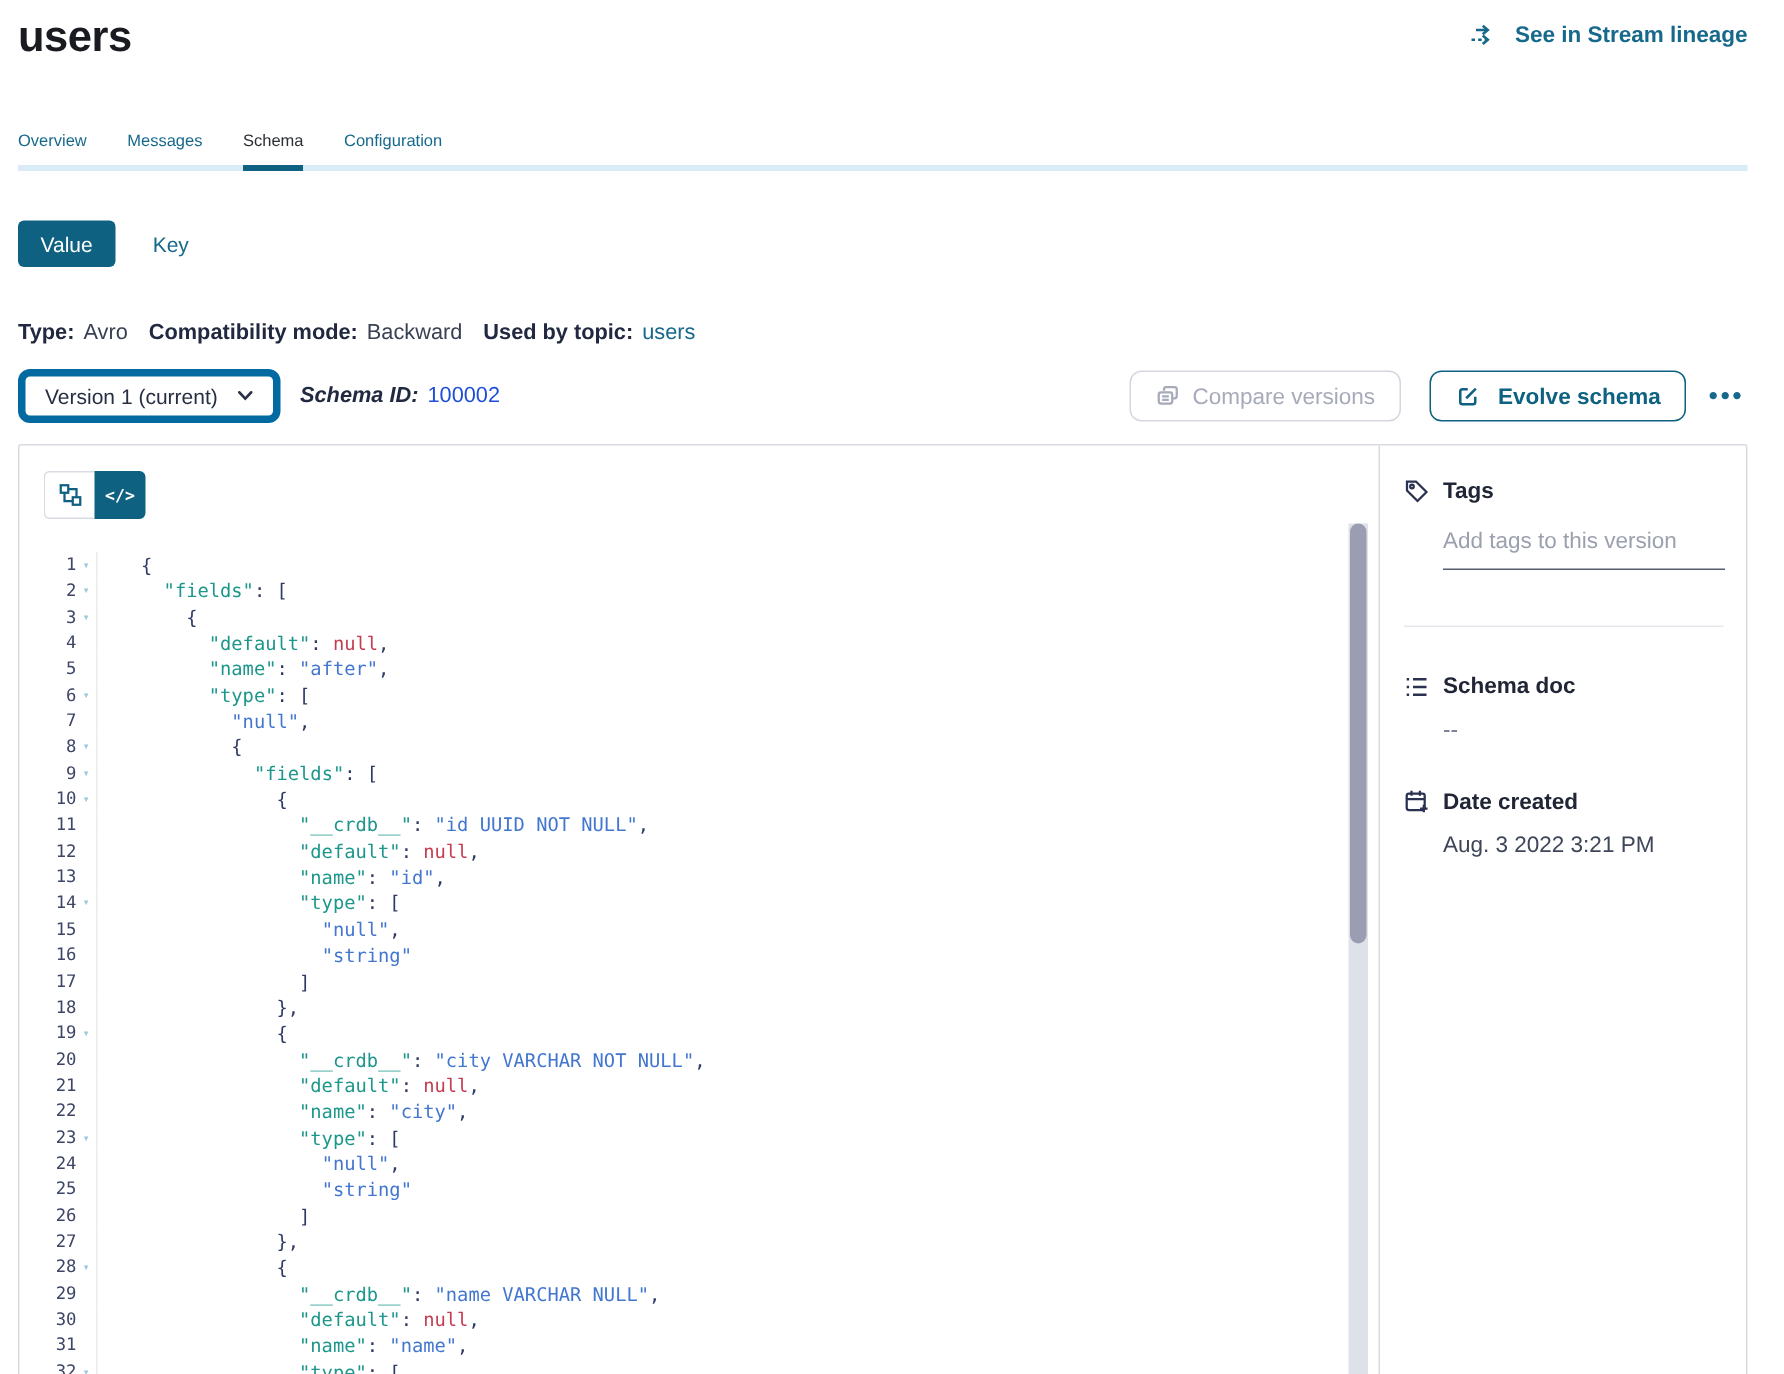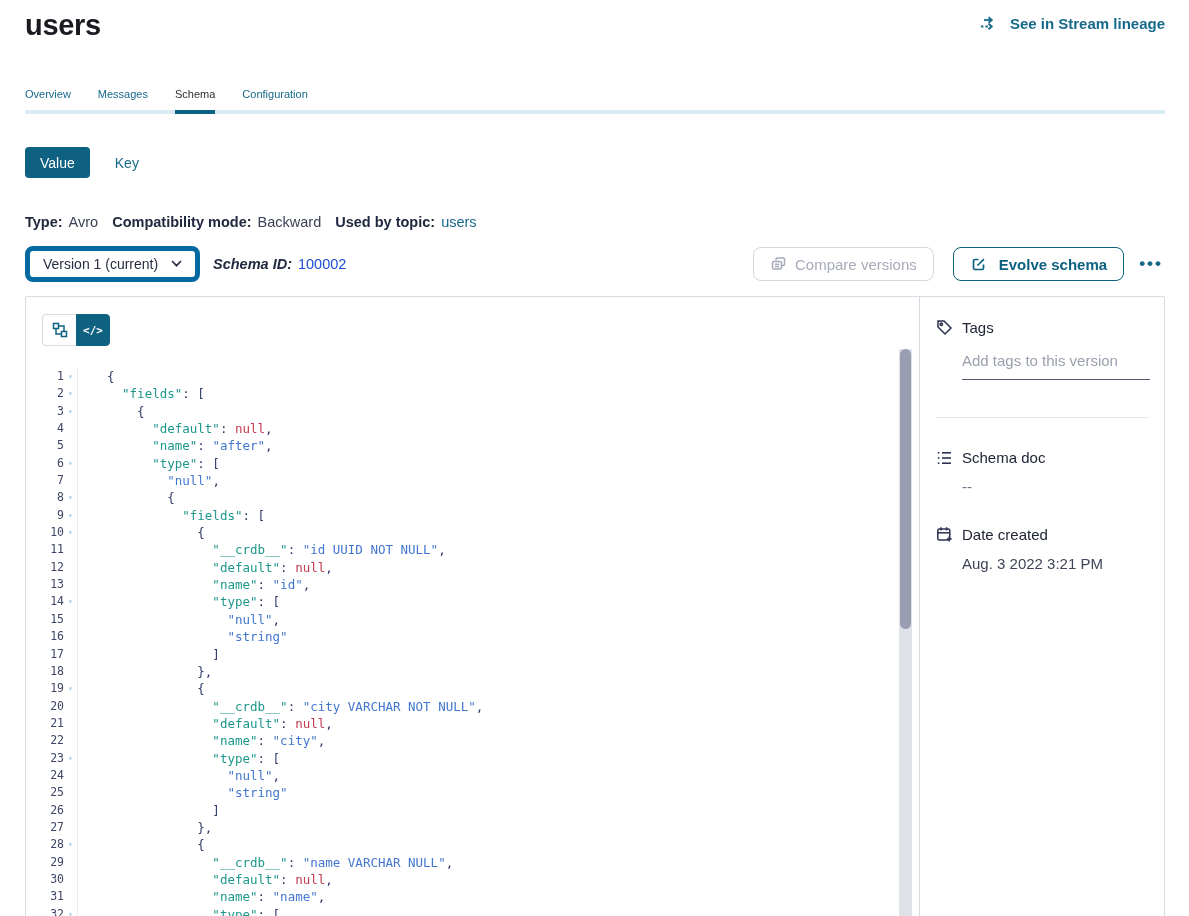--- a/index.html
+++ b/index.html
@@ -3,21 +3,21 @@
 <meta charset="utf-8">
 <style>
   :root{
     --accent:#17698c; --accent_dark:#0e6180;
     --code_key:#1d978b; --code_string:#4377cf; --code_null:#c53b50; --code_punct:#2e3a66;
     --tab_track:#d9ecf6;
   }
   *{box-sizing:border-box;margin:0;padding:0;}
   html,body{width:1189px;height:916px;overflow:hidden;background:#ffffff;
     font-family:"Liberation Sans",sans-serif;color:#2f3747;}
-  .page{width:1189px;height:916px;padding:0 24px 0 25px;overflow:hidden;}
+  .page{width:1189px;height:916px;padding:0 24px 0 12px;overflow:hidden;}
 
   
   .page-header{display:flex;justify-content:space-between;align-items:flex-start;padding-top:6px;}
   h1.title{font-size:29px;font-weight:700;line-height:38px;color:#191b20;letter-spacing:-0.3px;}
   .lineage-link{display:flex;align-items:center;gap:14px;margin-top:9px;color:var(--accent);
     font-size:15px;font-weight:600;cursor:pointer;text-decoration:none;}
 
   
   .tabs{display:flex;gap:27px;margin-top:44px;border-bottom:4px solid var(--tab_track);}
   .tab{padding-bottom:10px;font-size:11px;font-weight:500;color:var(--accent);cursor:pointer;text-align:center;}
@@ -72,21 +72,21 @@
   .tk-s{color:var(--code_string);}
   .tk-n{color:var(--code_null);}
   .tk-p{color:var(--code_punct);}
 
   .sb-track{position:absolute;top:52px;right:7px;bottom:0;width:13px;background:#dfe1e9;}
   .sb-thumb{position:absolute;top:0;left:1px;width:11px;height:280px;background:#9b9eb2;border-radius:6px;}
 
   
   .side{width:245px;border-left:1px solid #d9dbe2;padding:22px 15px 0 16px;}
   .sec-head{display:flex;align-items:center;gap:9px;}
-  .sec-head .hd{font-size:15px;font-weight:400;color:#202636;}
+  .sec-head .hd{font-size:15px;font-weight:700;color:#202636;}
   .sec-icon{color:#2b3150;flex:0 0 auto;display:flex;}
   .indent{margin-left:26px;}
   .tags-input{display:block;margin-top:13px;width:188px;border:none;border-bottom:1px solid #565b6e;
     padding:3px 0 10px 0;font-size:15px;font-family:inherit;color:#3a4154;background:transparent;outline:none;}
   .tags-input::placeholder{color:#9aa0ad;}
   .divider{height:1px;background:#e6e7ec;margin-top:37px;}
   .sec{margin-top:31px;}
   .sec-val{margin-top:12px;font-size:15px;color:#3f4659;}
   .sec-val.muted{color:#6e7487;}
 </style>

